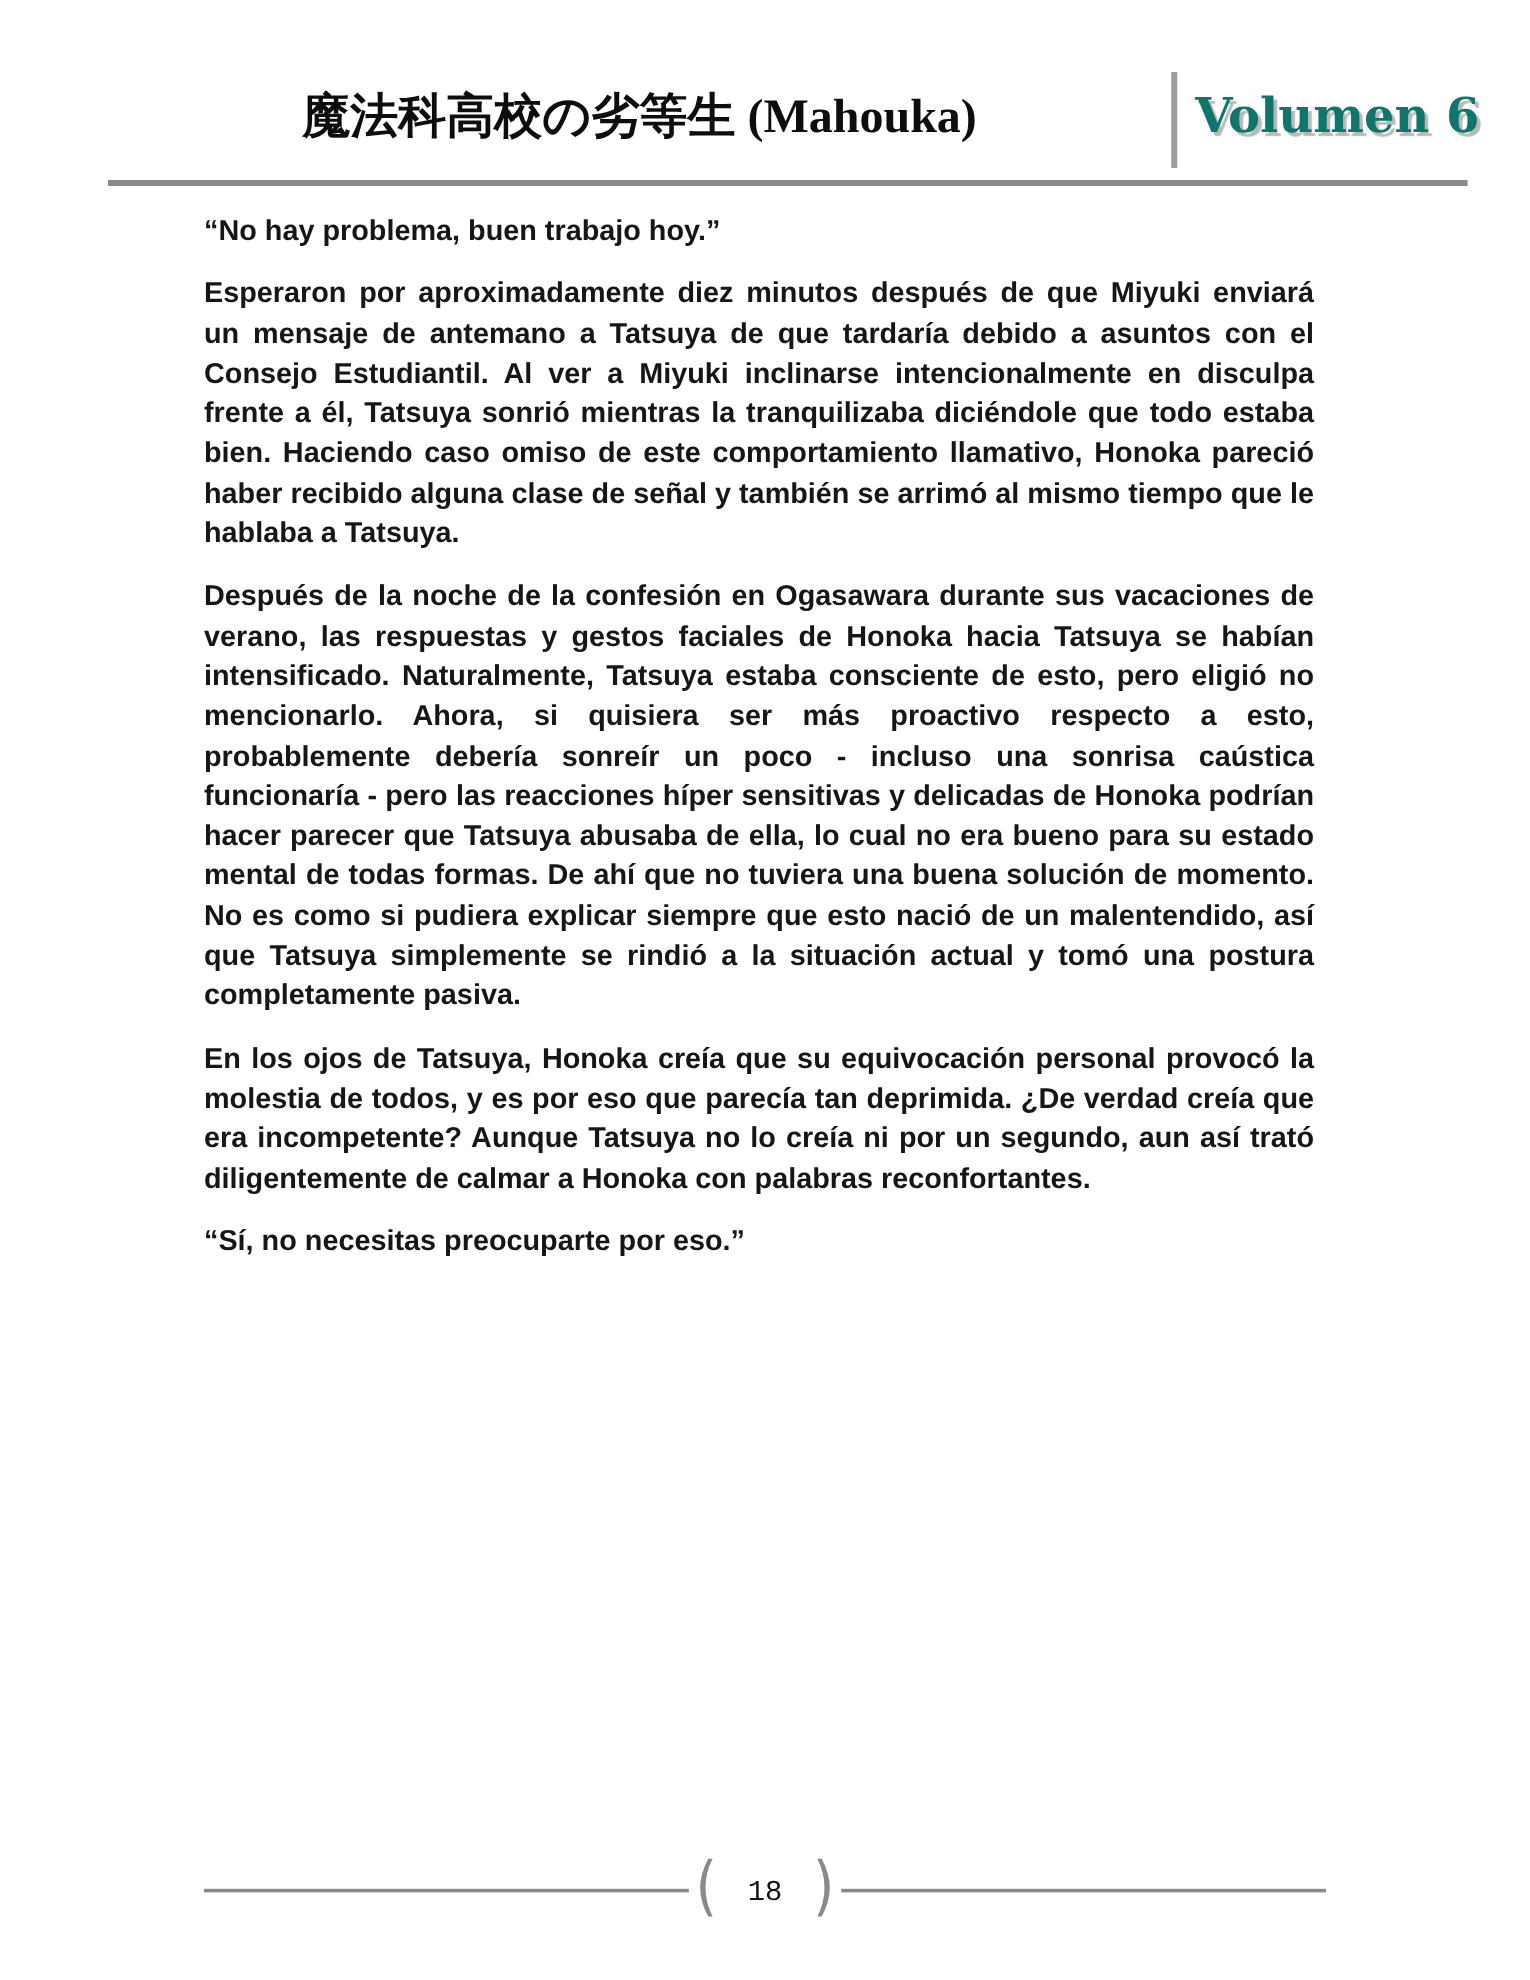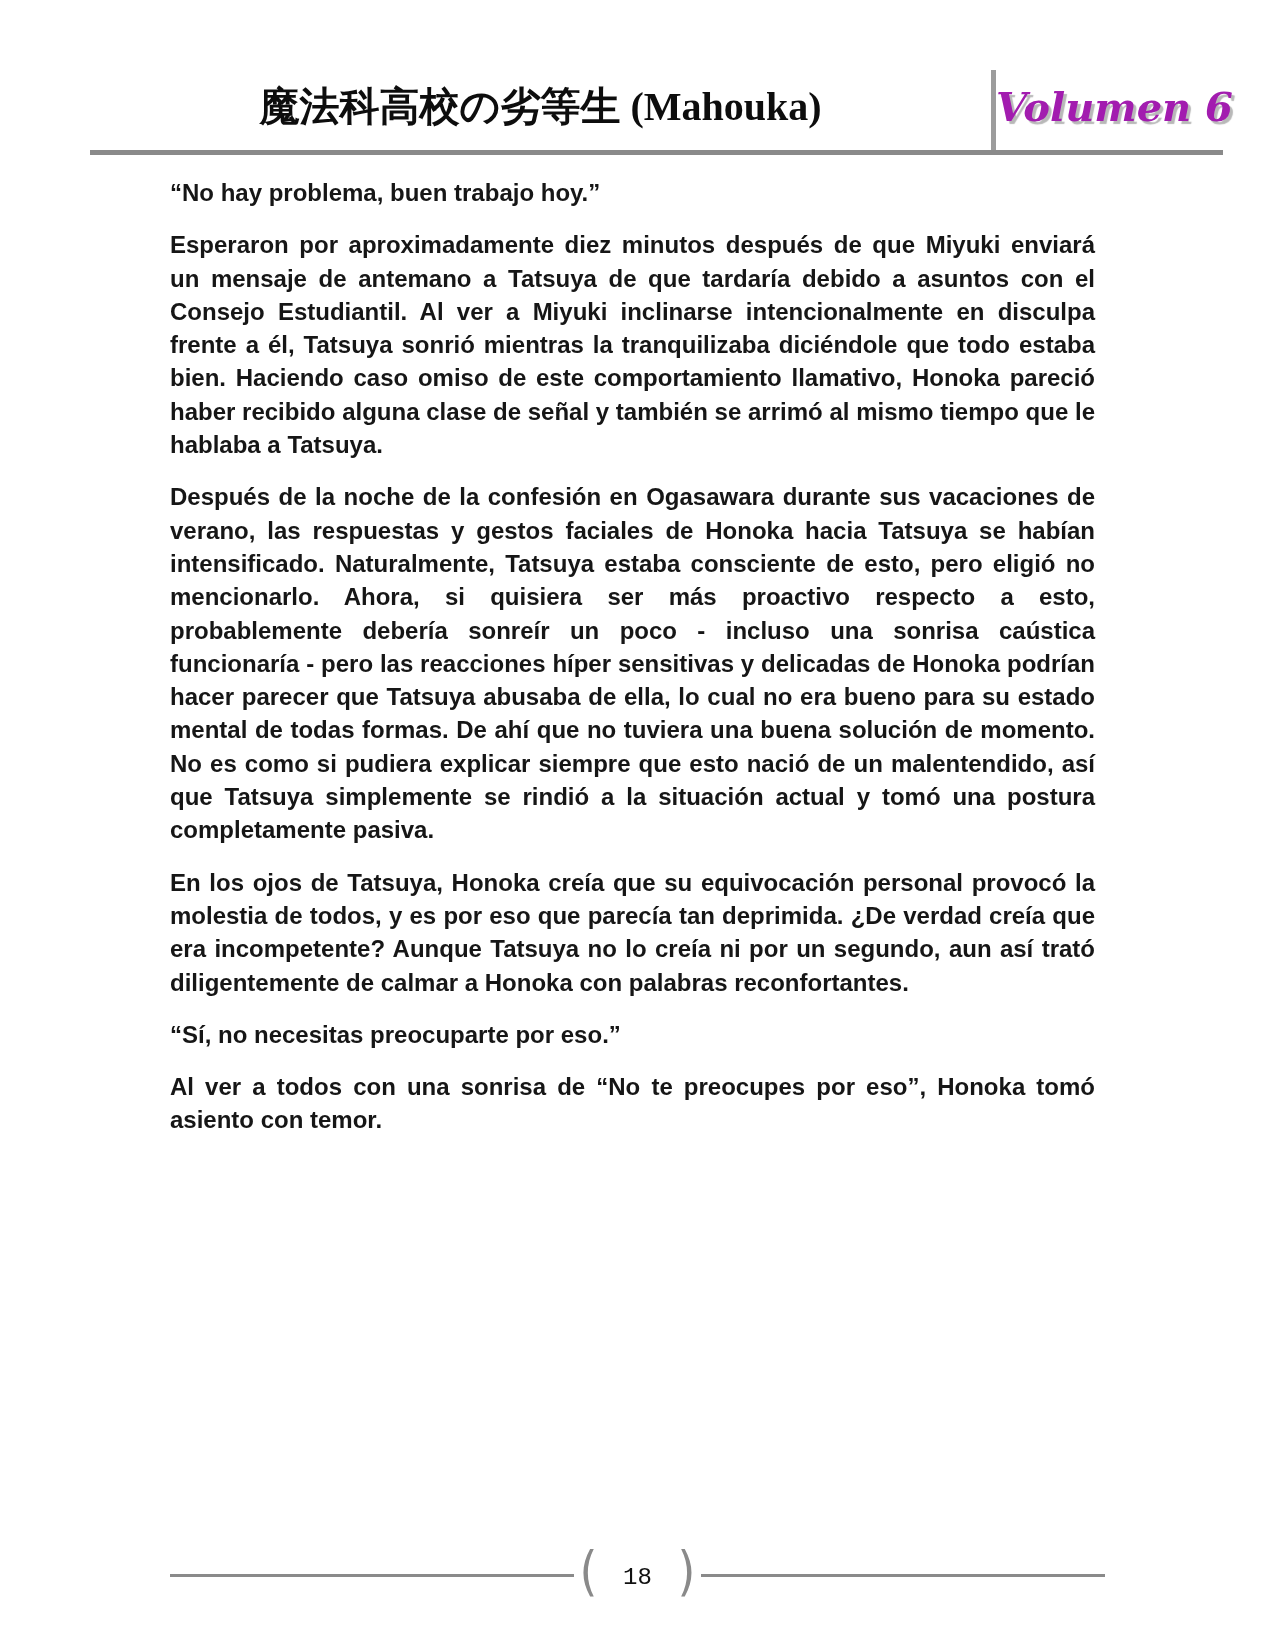--- a/index.html
+++ b/index.html
@@ -9,21 +9,21 @@
     height: 1650px;
     background: #ffffff;
     overflow: hidden;
     font-family: "Liberation Sans", sans-serif;
   }
 
   
   .page-header {
     position: absolute;
     left: 90px;
-    top: 62px;
+    top: 52px;
     width: 1133px;
     height: 88px;
     display: flex;
     align-items: stretch;
   }
   .header-title {
     flex: 1;
     display: flex;
     align-items: center;
     justify-content: center;
@@ -35,28 +35,27 @@
   }
   .header-divider {
     width: 5px;
     background: #9c9c9c;
     margin-top: 8px;
   }
   .header-volume {
     width: 227px;
     display: flex;
     align-items: center;
-    padding-left: 0;
+    padding-left: 15px;
     font-family: "DejaVu Serif", "Liberation Serif", serif;
     font-weight: bold;
     font-size: 40px;
-    color: #a21caf;
+    color: #0f766e;
     text-shadow: 3px 3px 1px #b8b8b8;
     white-space: nowrap;
-    font-style: italic;
   }
   .header-rule {
     position: absolute;
     left: 90px;
     top: 150px;
     width: 1133px;
     height: 5px;
     background: #8a8a8a;
   }
 
@@ -121,21 +120,20 @@
   </div>
 
   <div class="header-rule"></div>
 
   <div class="content">
     <p>“No hay problema, buen trabajo hoy.”</p>
     <p>Esperaron por aproximadamente diez minutos después de que Miyuki enviará un mensaje de antemano a Tatsuya de que tardaría debido a asuntos con el Consejo Estudiantil. Al ver a Miyuki inclinarse intencionalmente en disculpa frente a él, Tatsuya sonrió mientras la tranquilizaba diciéndole que todo estaba bien. Haciendo caso omiso de este comportamiento llamativo, Honoka pareció haber recibido alguna clase de señal y también se arrimó al mismo tiempo que le hablaba a Tatsuya.</p>
     <p>Después de la noche de la confesión en Ogasawara durante sus vacaciones de verano, las respuestas y gestos faciales de Honoka hacia Tatsuya se habían intensificado. Naturalmente, Tatsuya estaba consciente de esto, pero eligió no mencionarlo. Ahora, si quisiera ser más proactivo respecto a esto, probablemente debería sonreír un poco - incluso una sonrisa caústica funcionaría - pero las reacciones híper sensitivas y delicadas de Honoka podrían hacer parecer que Tatsuya abusaba de ella, lo cual no era bueno para su estado mental de todas formas. De ahí que no tuviera una buena solución de momento. No es como si pudiera explicar siempre que esto nació de un malentendido, así que Tatsuya simplemente se rindió a la situación actual y tomó una postura completamente pasiva.</p>
     <p>En los ojos de Tatsuya, Honoka creía que su equivocación personal provocó la molestia de todos, y es por eso que parecía tan deprimida. ¿De verdad creía que era incompetente? Aunque Tatsuya no lo creía ni por un segundo, aun así trató diligentemente de calmar a Honoka con palabras reconfortantes.</p>
     <p>“Sí, no necesitas preocuparte por eso.”</p>
-    <p>Al ver a todos con una sonrisa de “No te preocupes por eso”, Honoka tomó asiento con temor.</p>
   </div>
 
   <div class="page-footer">
     <div class="footer-line"></div>
     <span class="footer-bracket left">(</span>
     <span class="footer-page-number">18</span>
     <span class="footer-bracket right">)</span>
     <div class="footer-line"></div>
   </div>
 

